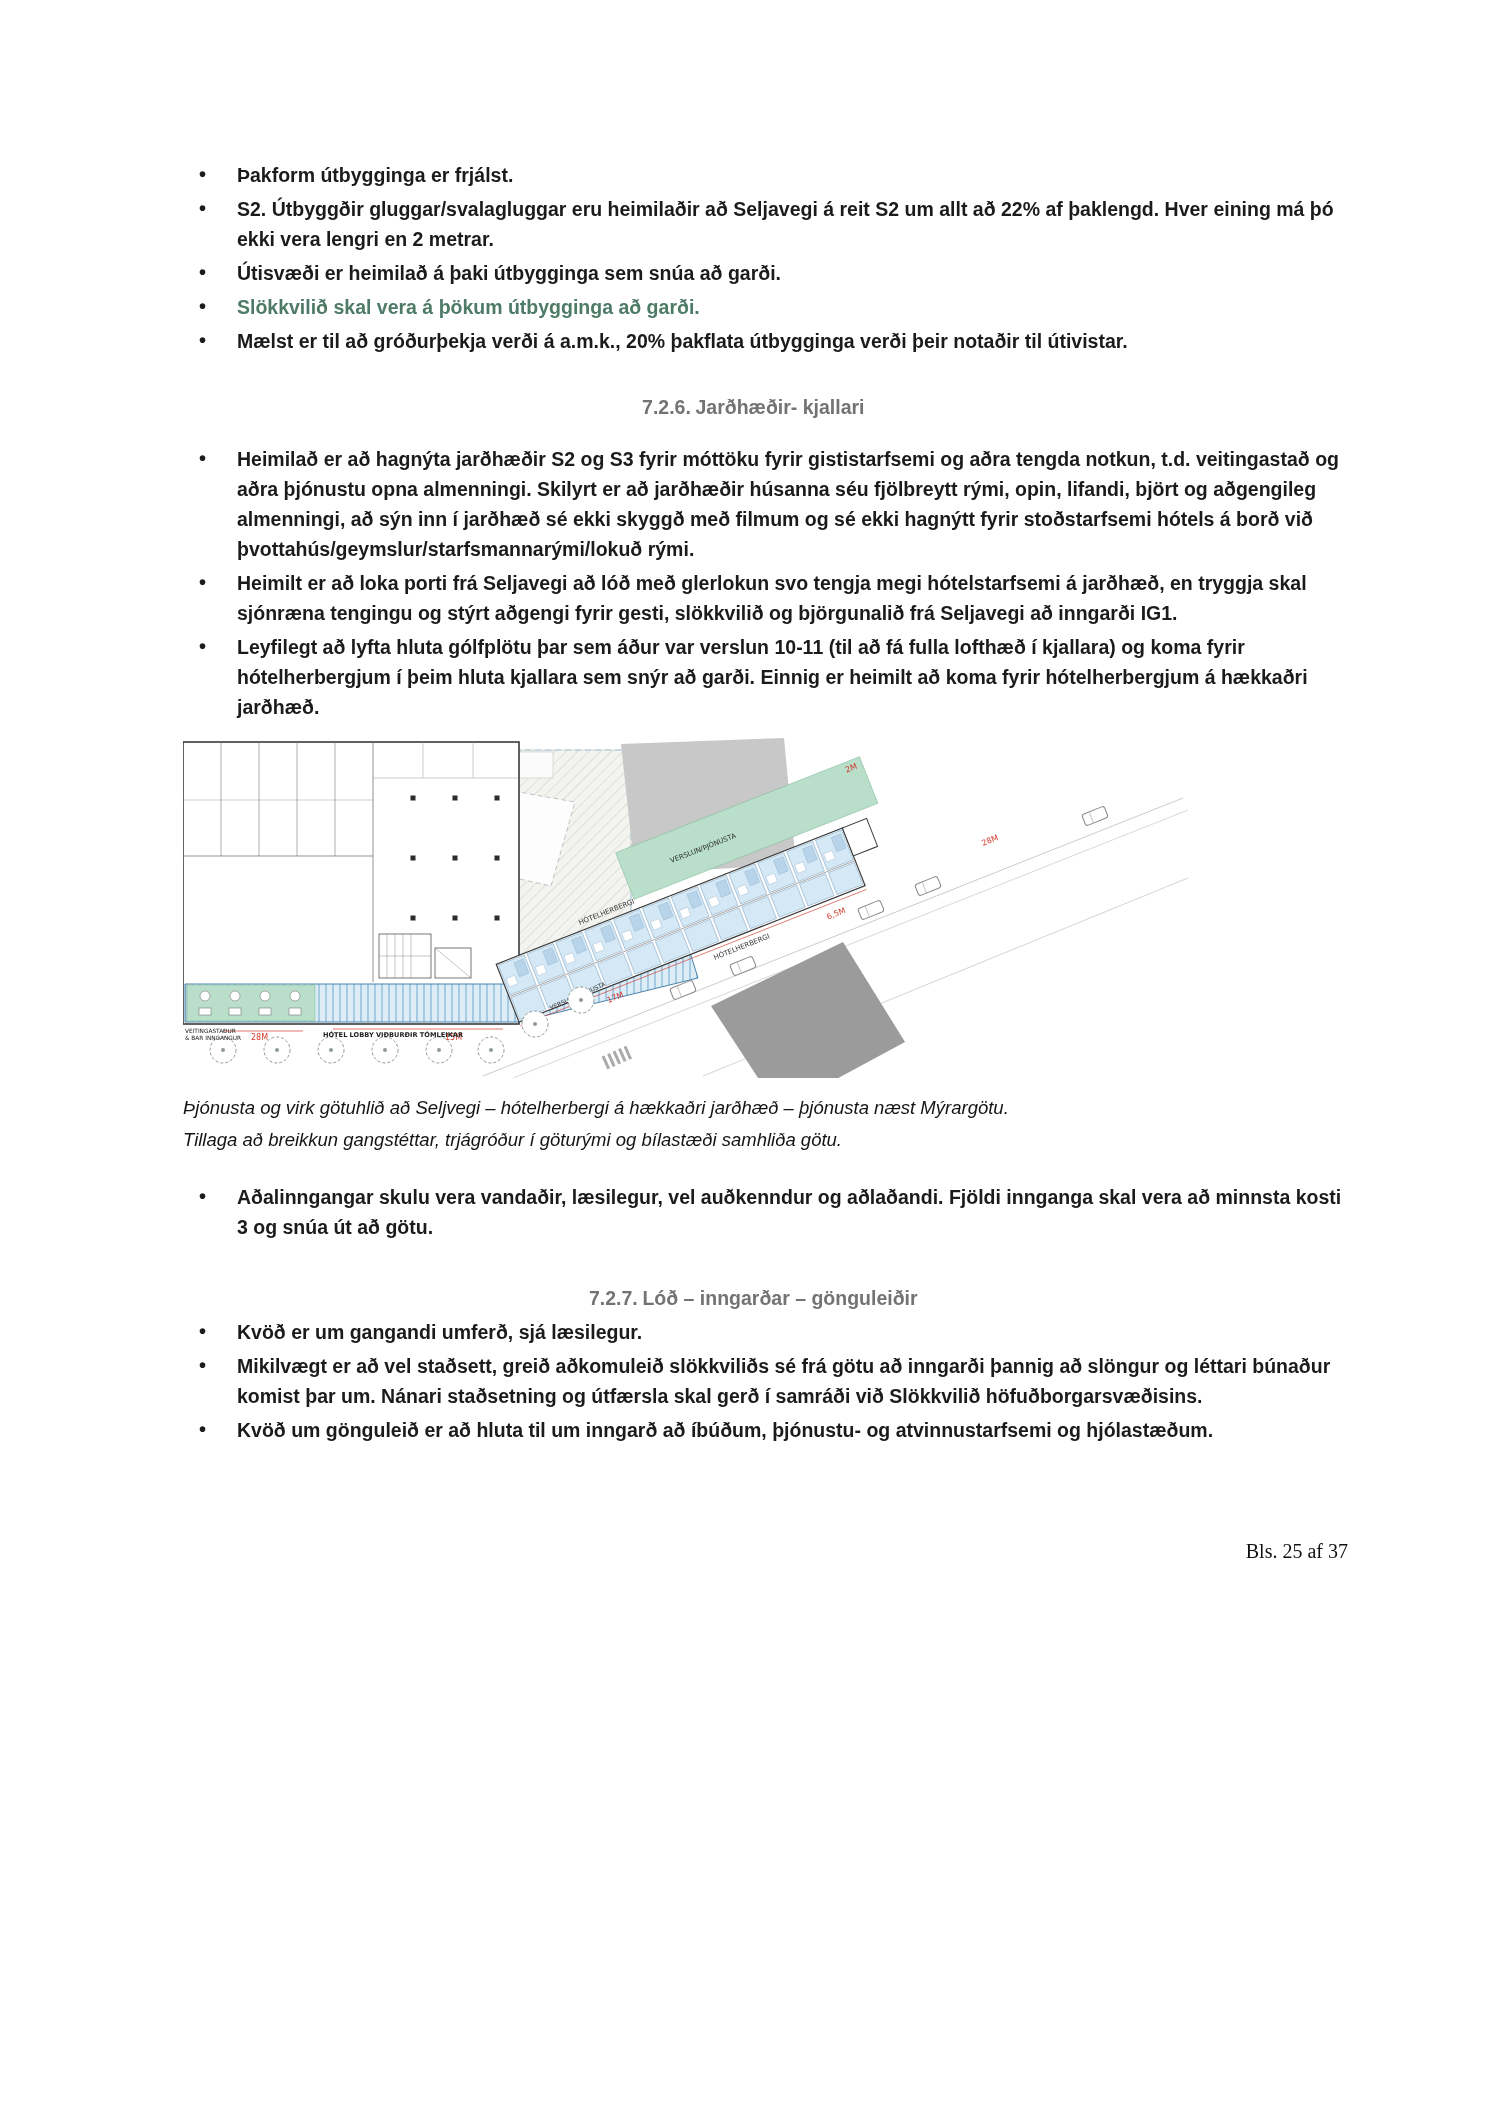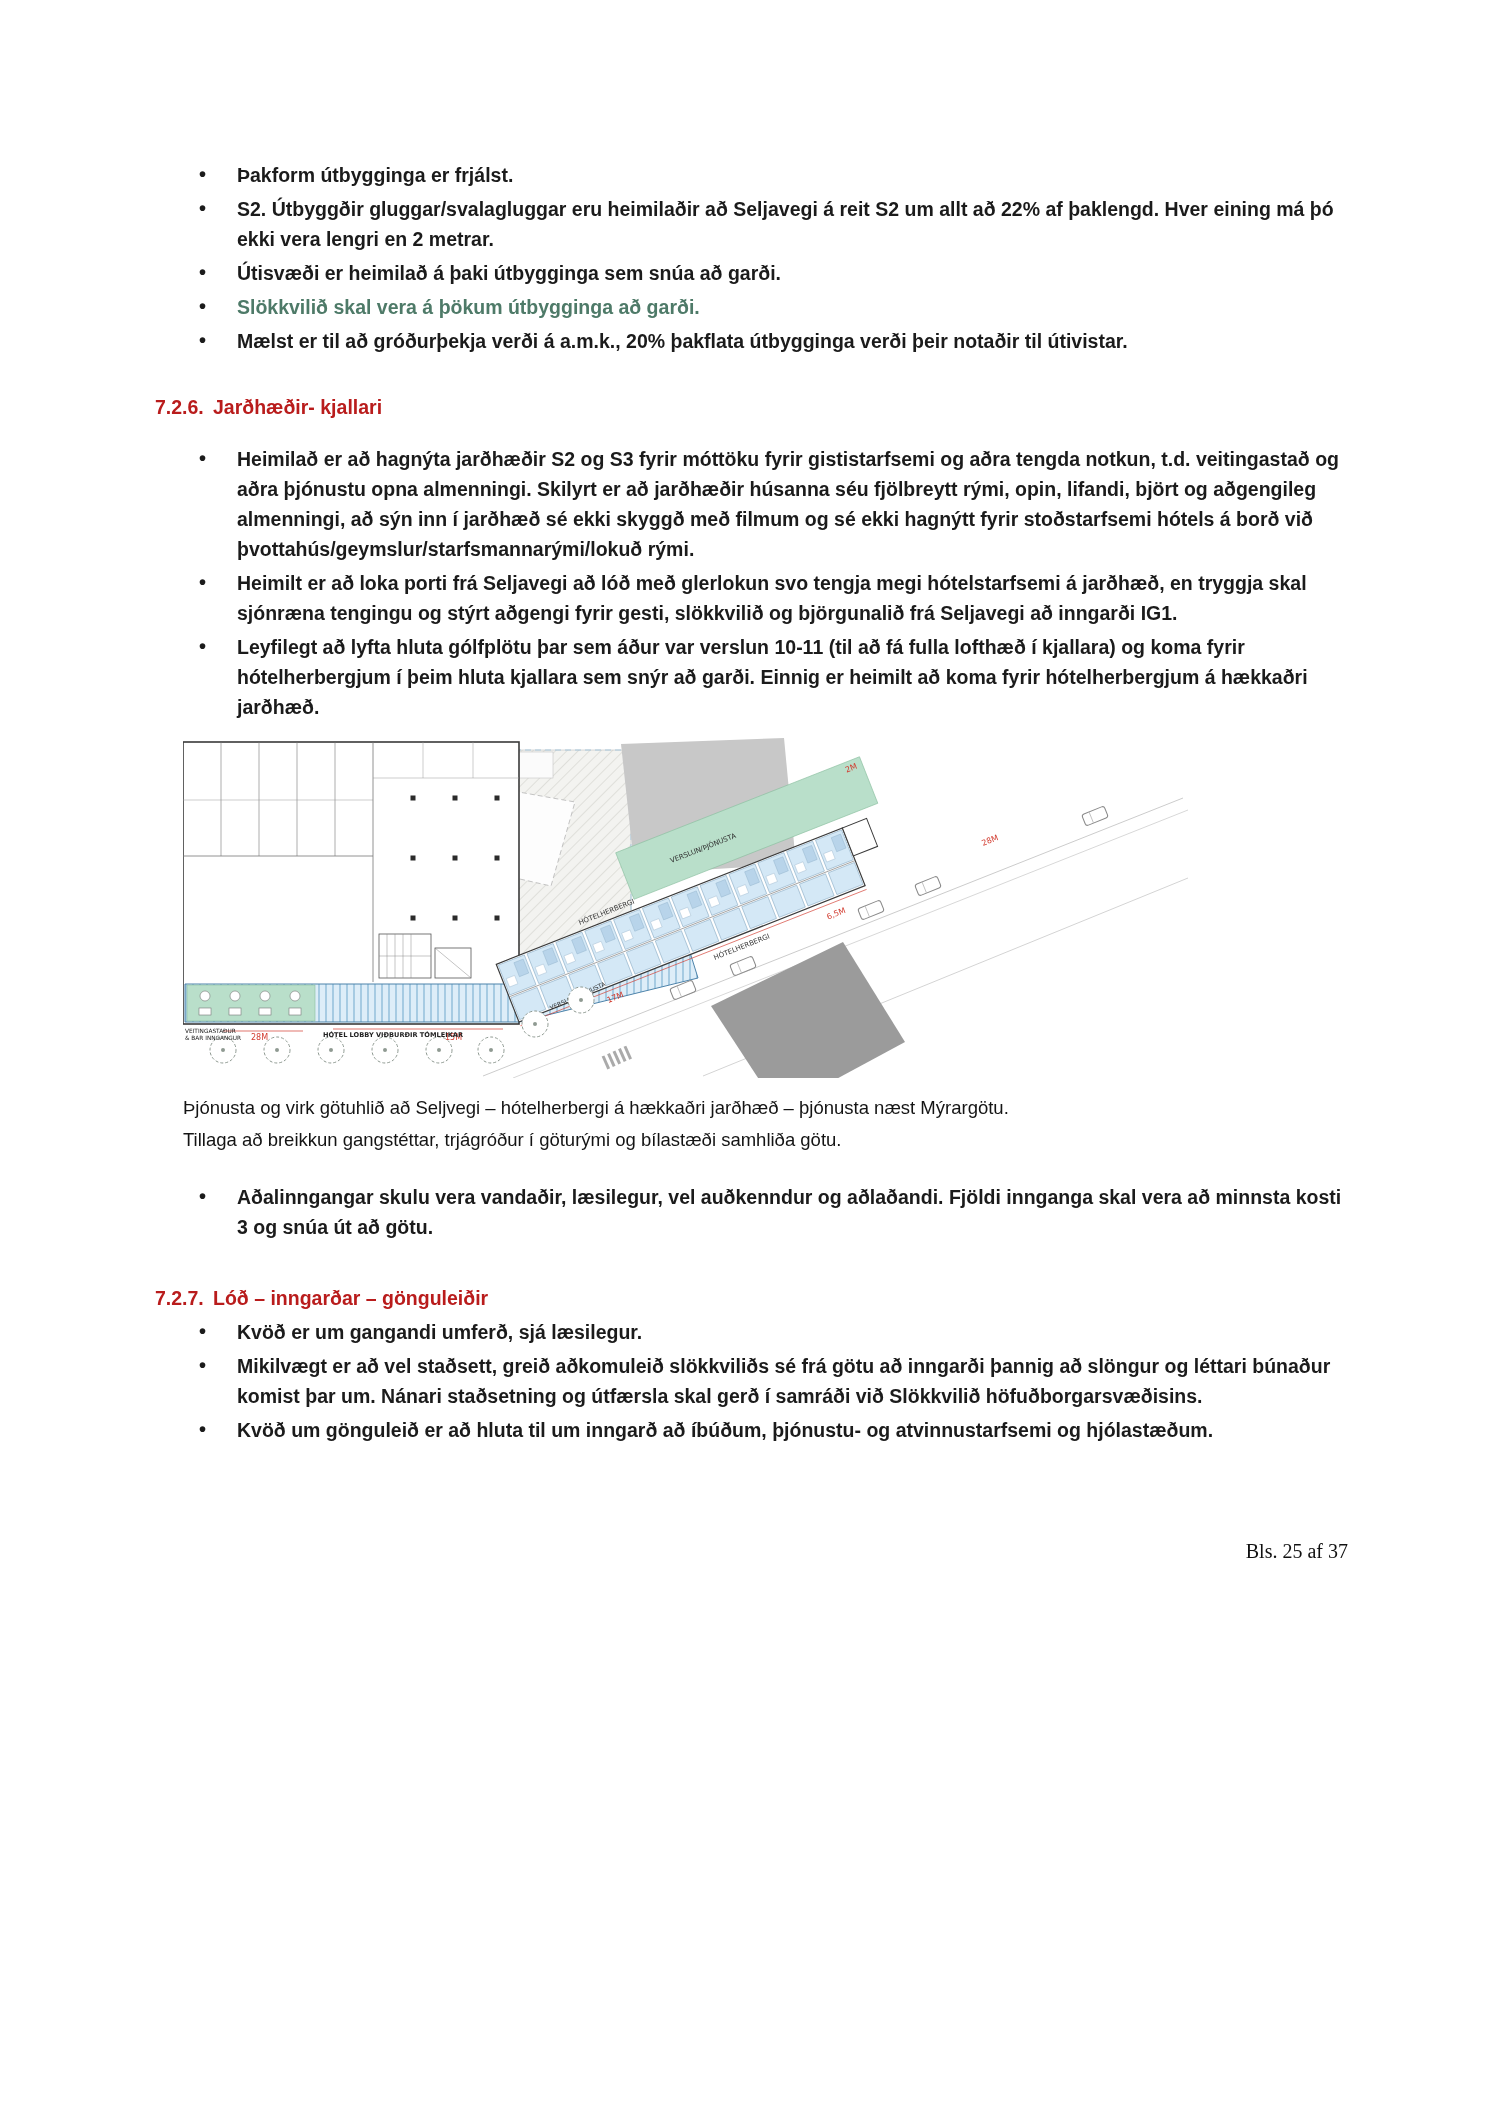--- a/index.html
+++ b/index.html
@@ -17,30 +17,30 @@
   ul.doc-list{list-style:none;margin:0;padding:0 0 0 82px;font-weight:bold;}
   ul.doc-list li{position:relative;margin:0 0 4px 0;}
   ul.doc-list li::before{
     content:"\2022";
     position:absolute;left:-38px;top:-1px;
     font-size:20px;color:#1b1b1b;
   }
   li.green-text{color:#4e7a68;}
   li.green-text::before{color:#4e7a68;}
   h3.section-heading{
-    font-size:19.5px;font-weight:bold;color:#b91c1c;
-    margin:36px 0 22px 0;line-height:30px;
+    font-size:19.5px;font-weight:bold;color:#737373;
+    margin:36px 0 22px 0;line-height:30px;text-align:center;
   }
   h3.section-heading.s727{margin:41px 0 4px 0;}
   .hnum{display:inline-block;min-width:58px;}
   figure.plan-figure{margin:16px 0 0 28px;padding:0;}
   figure.plan-figure svg{display:block;font-family:"DejaVu Sans",sans-serif;}
   figcaption{margin-top:14px;}
   .caption-line{
-    font-size:18.5px;line-height:32px;color:#141414;
+    font-style:italic;font-size:18.5px;line-height:32px;color:#141414;
   }
   ul.entrance-list{margin-top:26px;}
   .page-footer{
     position:absolute;top:1536px;right:152px;
     font-family:"Liberation Serif",serif;font-size:20px;color:#111111;
   }
 </style>
 </head>
 <body>
 

